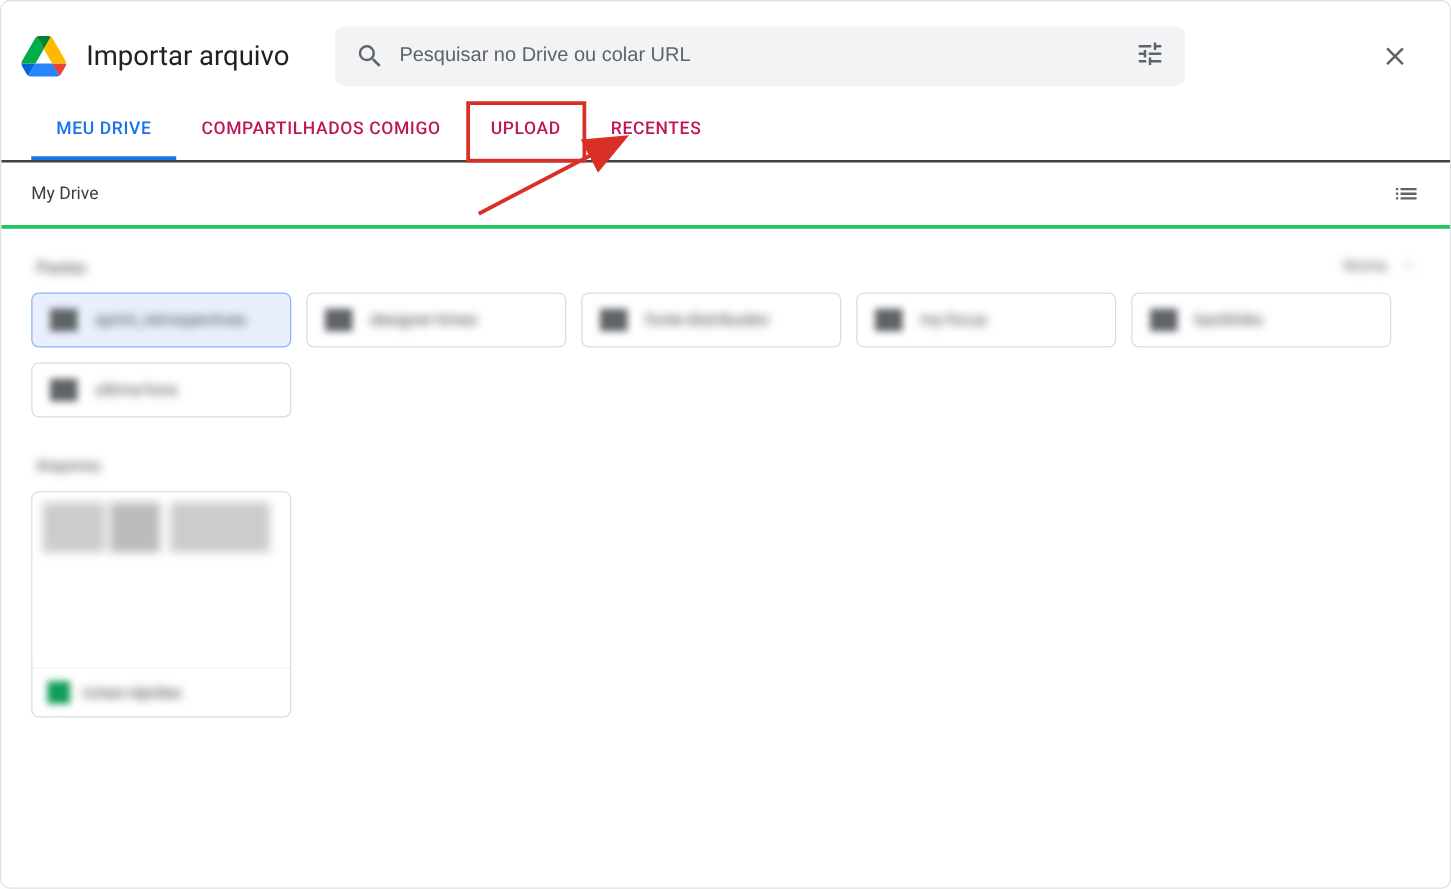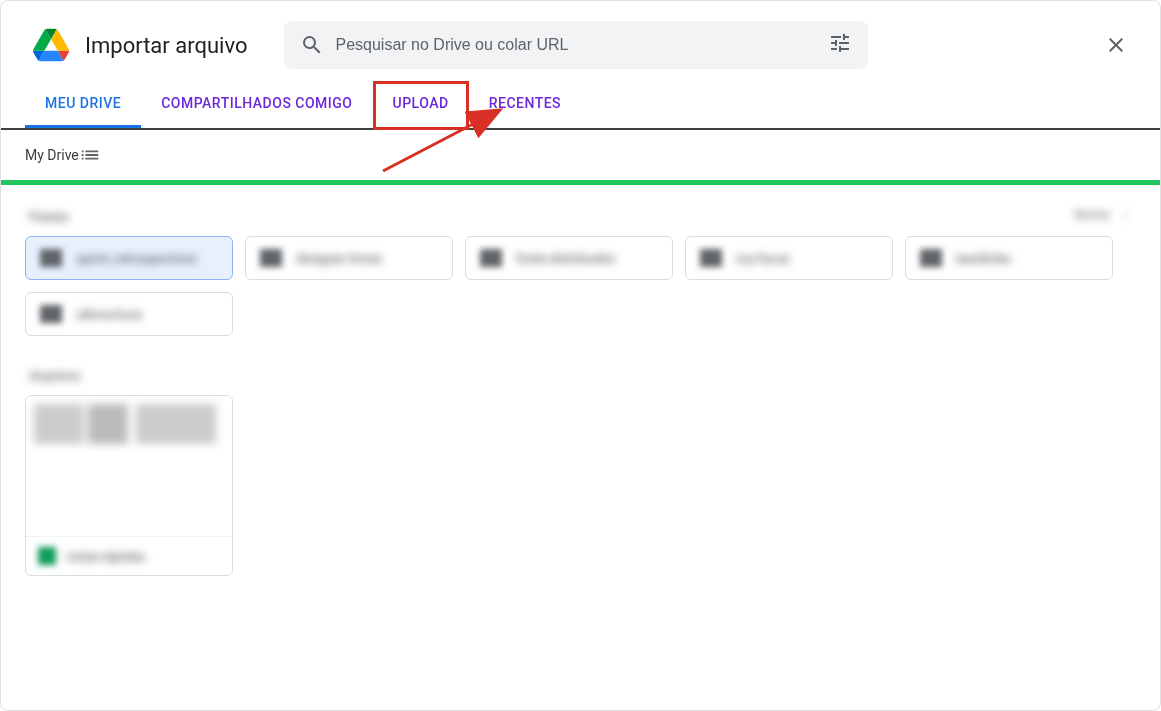--- a/index.html
+++ b/index.html
@@ -9,21 +9,21 @@
     width: 1161px;
     height: 711px;
     overflow: hidden;
     position: relative;
     border: 1px solid #e0e0e0;
     border-radius: 8px;
   }
   .header {
     display: flex;
     align-items: center;
-    padding: 20px 24px 12px 32px;
+    padding: 20px 24px 12px 16px;
     gap: 16px;
   }
   .drive-logo {
     width: 36px;
     height: 36px;
     flex-shrink: 0;
   }
   .dialog-title {
     font-size: 22px;
     color: #202124;
@@ -33,21 +33,21 @@
   .search-wrap {
     flex: 0 0 auto;
     margin-left: 20px;
   }
   .search {
     display: flex;
     align-items: center;
     background: #f1f3f4;
     border-radius: 8px;
     height: 48px;
-    width: 584px;
+    width: 680px;
     padding: 0 8px 0 16px;
   }
   .search-icon { color: #5f6368; flex-shrink: 0; }
   .search-input {
     border: none;
     background: transparent;
     font-size: 16px;
     color: #202124;
     flex: 1;
     outline: none;
@@ -68,39 +68,40 @@
     padding: 0 24px;
     border-bottom: 2px solid #404040;
     gap: 0;
     position: relative;
   }
   .tab {
     padding: 14px 20px;
     font-size: 14px;
     font-weight: 500;
     letter-spacing: .5px;
-    color: #6d28d9;
+    color: #be185d;
     cursor: pointer;
     text-transform: uppercase;
     border-bottom: 3px solid transparent;
   }
   .tab.active {
     color: #1a73e8;
     border-bottom-color: #1a73e8;
   }
   .tab.highlight {
     border: 3px solid #d93025;
     padding: 11px 17px;
     margin-bottom: -2px;
   }
   .breadcrumb-row {
     display: flex;
     align-items: center;
+    justify-content: space-between;
     padding: 14px 24px;
-    border-bottom: 5px solid #22c55e;
+    border-bottom: 3px solid #22c55e;
   }
   .breadcrumb {
     font-size: 14px;
     color: #3c4043;
   }
   .view-toggle { color: #5f6368; cursor: pointer; display:flex; }
   .content {
     padding: 16px 24px;
     position: relative;
   }

